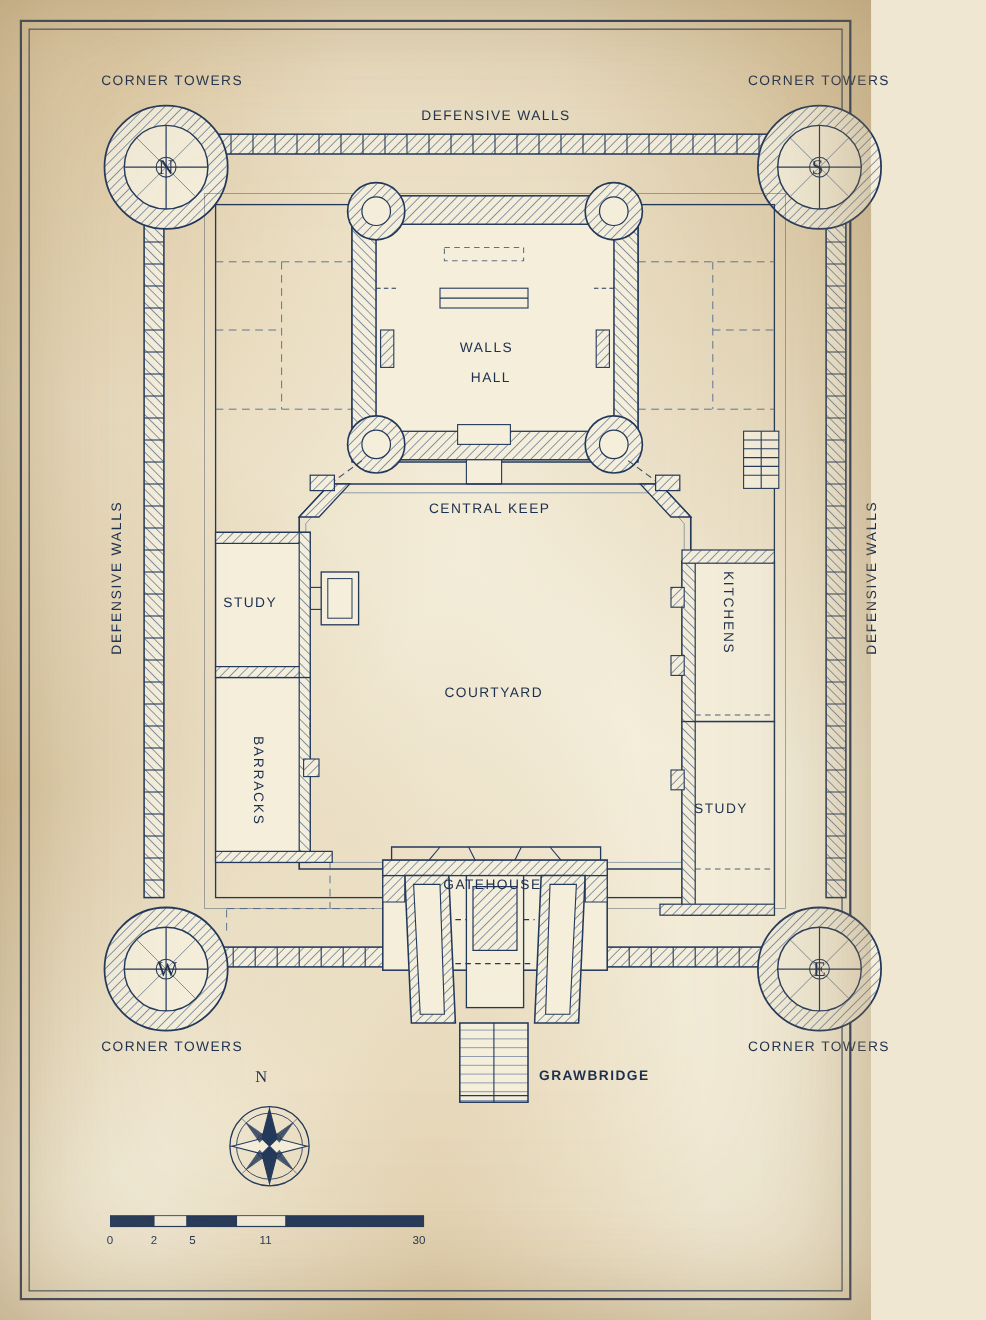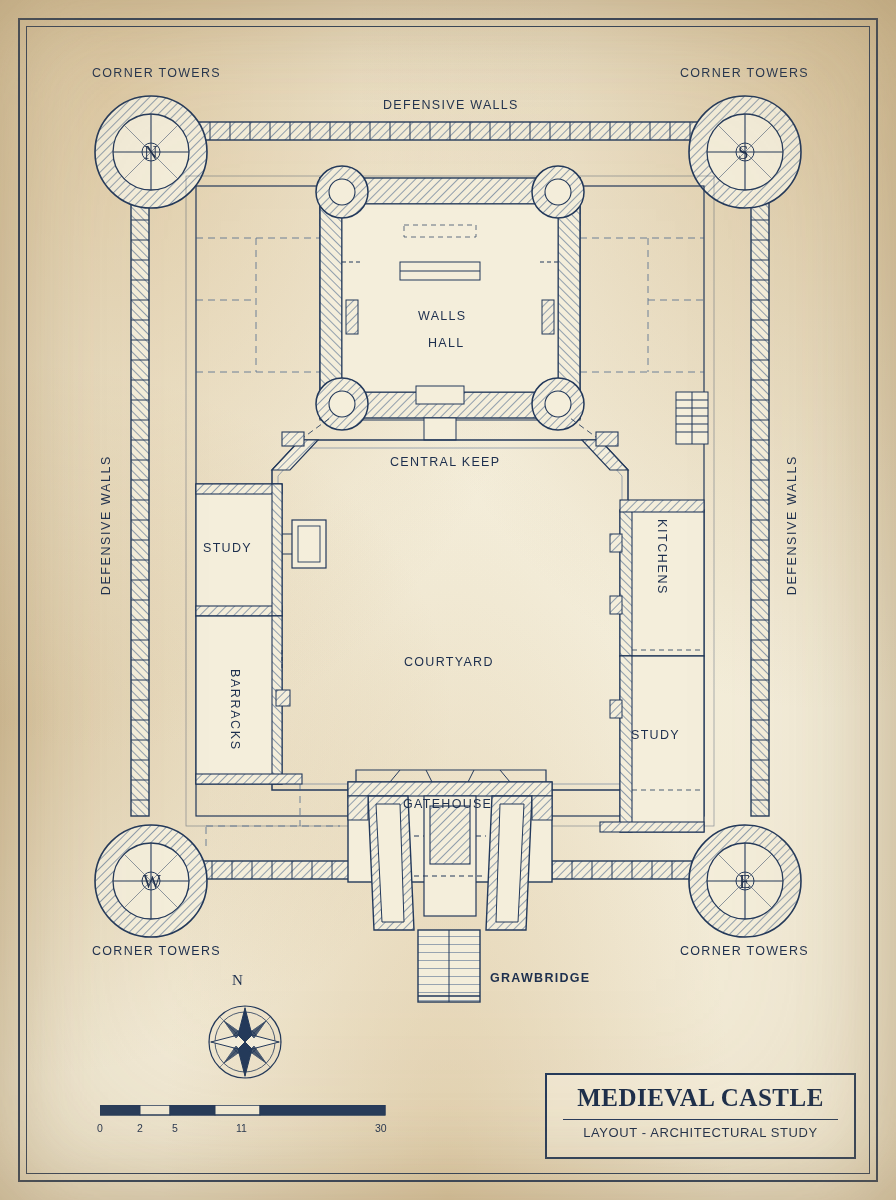--- a/index.html
+++ b/index.html
@@ -3,21 +3,21 @@
 <meta charset="utf-8">
 <style>
   html,body{margin:0;padding:0;}
   body{
     width:896px;height:1200px;
     background:#efe7d2;
     font-family:"Liberation Serif", serif;
     overflow:hidden;
   }
   #sheet{
-    position:relative;width:896px;height:1200px;
+    position:relative;width:792px;height:1200px;
     background:
       radial-gradient(ellipse at 12% 8%, rgba(205,175,125,.55) 0%, rgba(205,175,125,0) 42%),
       radial-gradient(ellipse at 92% 6%, rgba(198,168,118,.55) 0%, rgba(198,168,118,0) 40%),
       radial-gradient(ellipse at 50% 100%, rgba(210,182,134,.45) 0%, rgba(210,182,134,0) 45%),
       radial-gradient(ellipse at 2% 60%, rgba(200,170,120,.45) 0%, rgba(200,170,120,0) 35%),
       linear-gradient(180deg,#f6f0de 0%,#f4eedb 50%,#f1e9d4 100%);
   }
   .vignette{
     position:absolute;inset:0;pointer-events:none;
     box-shadow:inset 0 0 90px rgba(150,120,70,.45), inset 0 0 200px rgba(160,130,80,.25);
@@ -403,21 +403,21 @@
   <div class="lbl" style="left:383px;top:98px;">DEFENSIVE WALLS</div>
   <div class="lbl vert" style="left:99px;top:455px;">DEFENSIVE WALLS</div>
   <div class="lbl vert" style="left:785px;top:455px;">DEFENSIVE WALLS</div>
 
   <div class="lbl" style="left:418px;top:309px;">WALLS</div>
   <div class="lbl" style="left:428px;top:336px;">HALL</div>
   <div class="lbl" style="left:390px;top:455px;">CENTRAL KEEP</div>
 
   <div class="lbl" style="left:203px;top:541px;">STUDY</div>
   <div class="lbl vert2" style="left:655px;top:519px;">KITCHENS</div>
-  <div class="lbl" style="left:404px;top:623px;margin-top:32px;">COURTYARD</div>
+  <div class="lbl" style="left:404px;top:623px;">COURTYARD</div>
   <div class="lbl vert2" style="left:228px;top:669px;">BARRACKS</div>
   <div class="lbl" style="left:631px;top:728px;">STUDY</div>
   <div class="lbl" style="left:403px;top:767px;margin-top:30px;">GATEHOUSE</div>
   <div class="lbl" style="left:490px;top:971px;font-weight:bold;">GRAWBRIDGE</div>
 
   <div class="compass-letter" style="left:144px;top:142px;">N</div>
   <div class="compass-letter" style="left:738px;top:142px;">S</div>
   <div class="compass-letter" style="left:143px;top:871px;">W</div>
   <div class="compass-letter" style="left:739px;top:871px;">E</div>
 
@@ -453,20 +453,15 @@
       <rect x="160" y="0" width="125" height="10" fill="#23395b"></rect>
       <rect x="0" y="0" width="285" height="10" fill="none"></rect>
     </g>
   </svg>
   <div class="scale-num" style="left:97px;top:1122px;">0</div>
   <div class="scale-num" style="left:137px;top:1122px;">2</div>
   <div class="scale-num" style="left:172px;top:1122px;">5</div>
   <div class="scale-num" style="left:236px;top:1122px;">11</div>
   <div class="scale-num" style="left:375px;top:1122px;">30</div>
 
-  <div id="titleblock">
-    <div class="t1">MEDIEVAL CASTLE</div>
-    <div class="rule"></div>
-    <div class="t2">LAYOUT - ARCHITECTURAL STUDY</div>
-  </div>
 
   <div class="vignette"></div>
 </div>
 
 </body></html>

